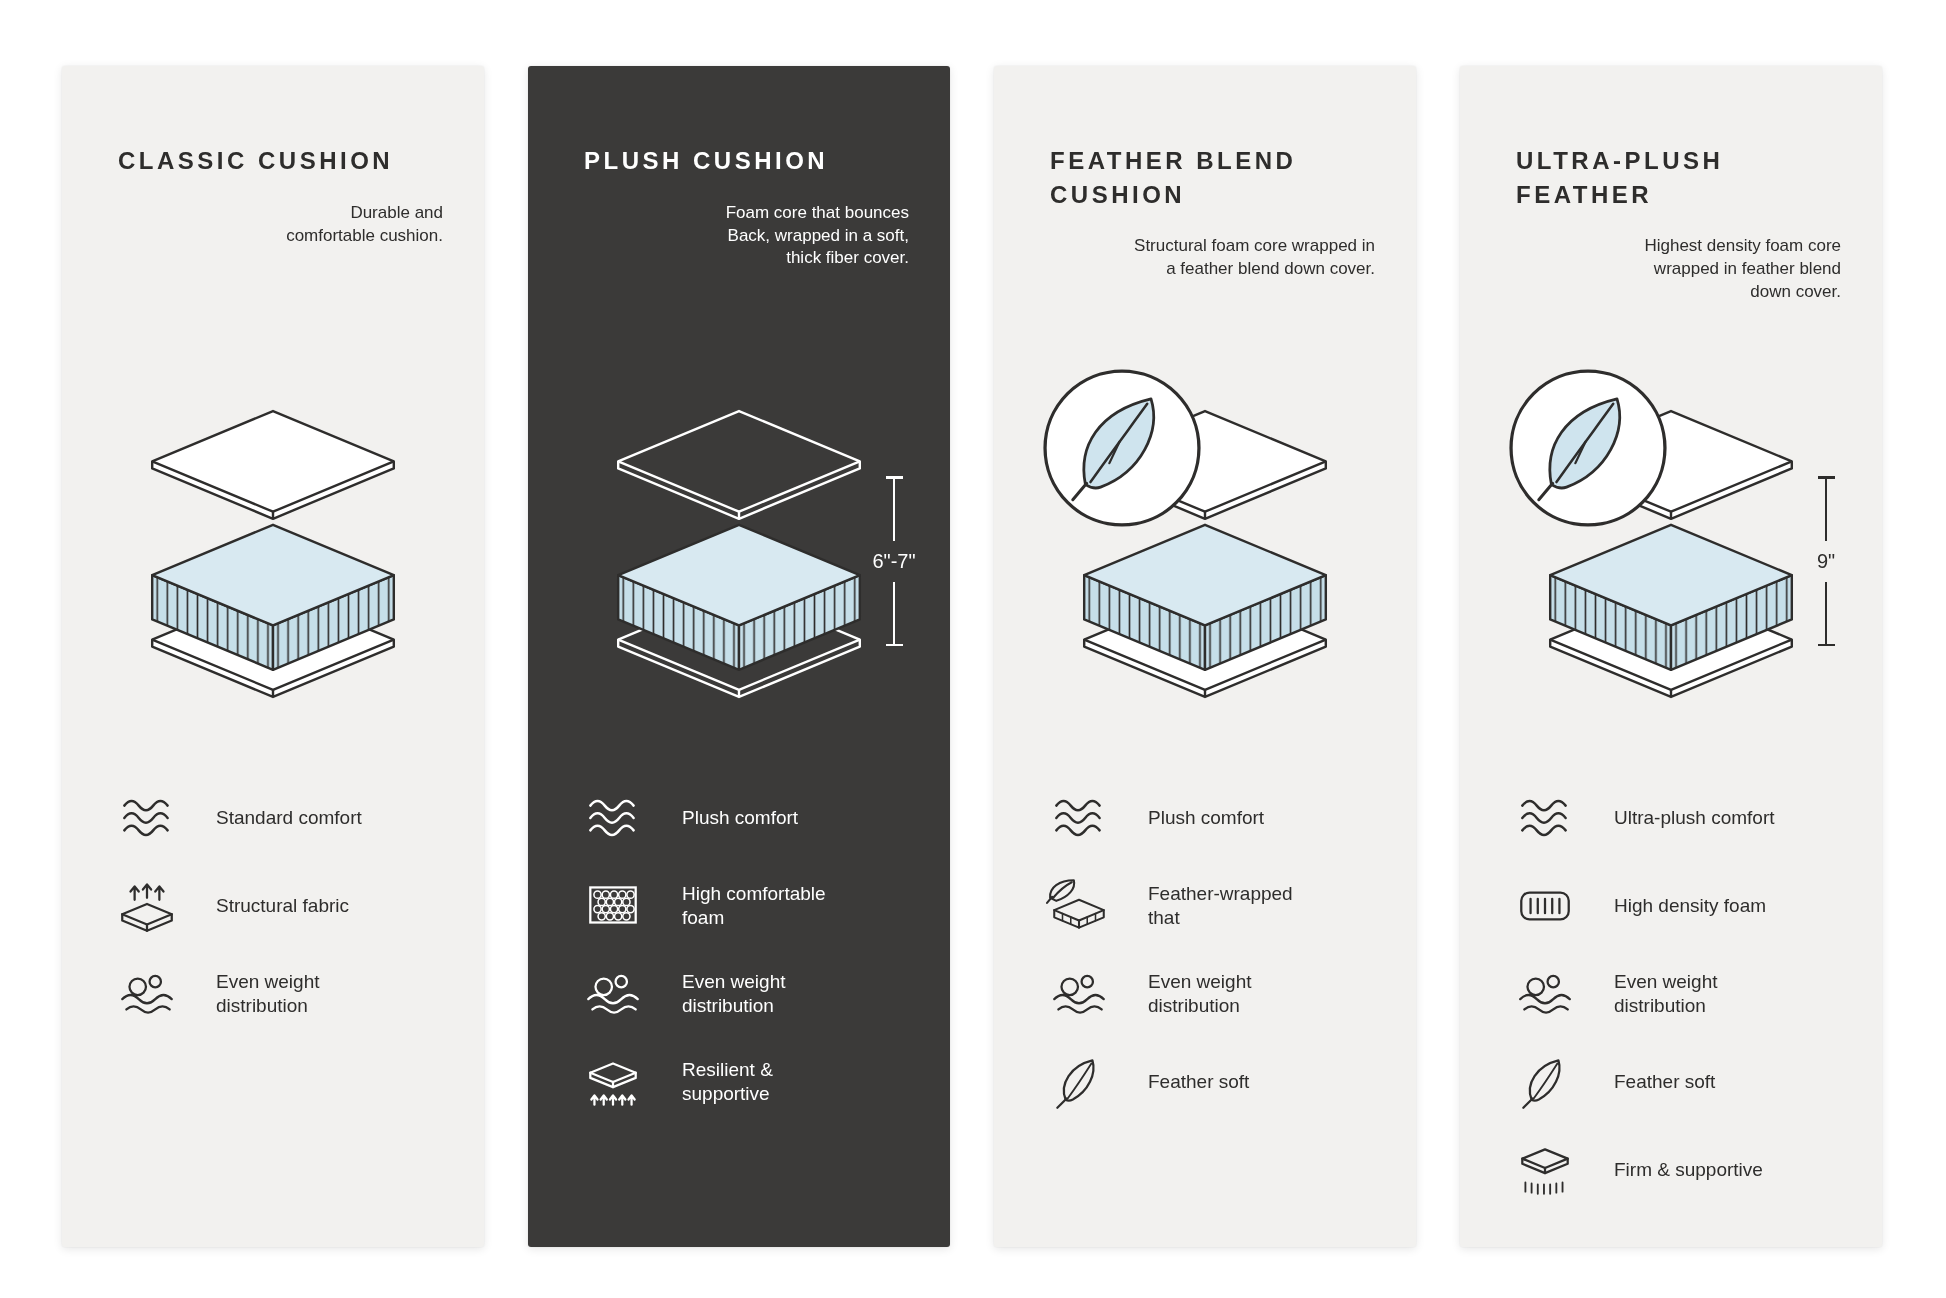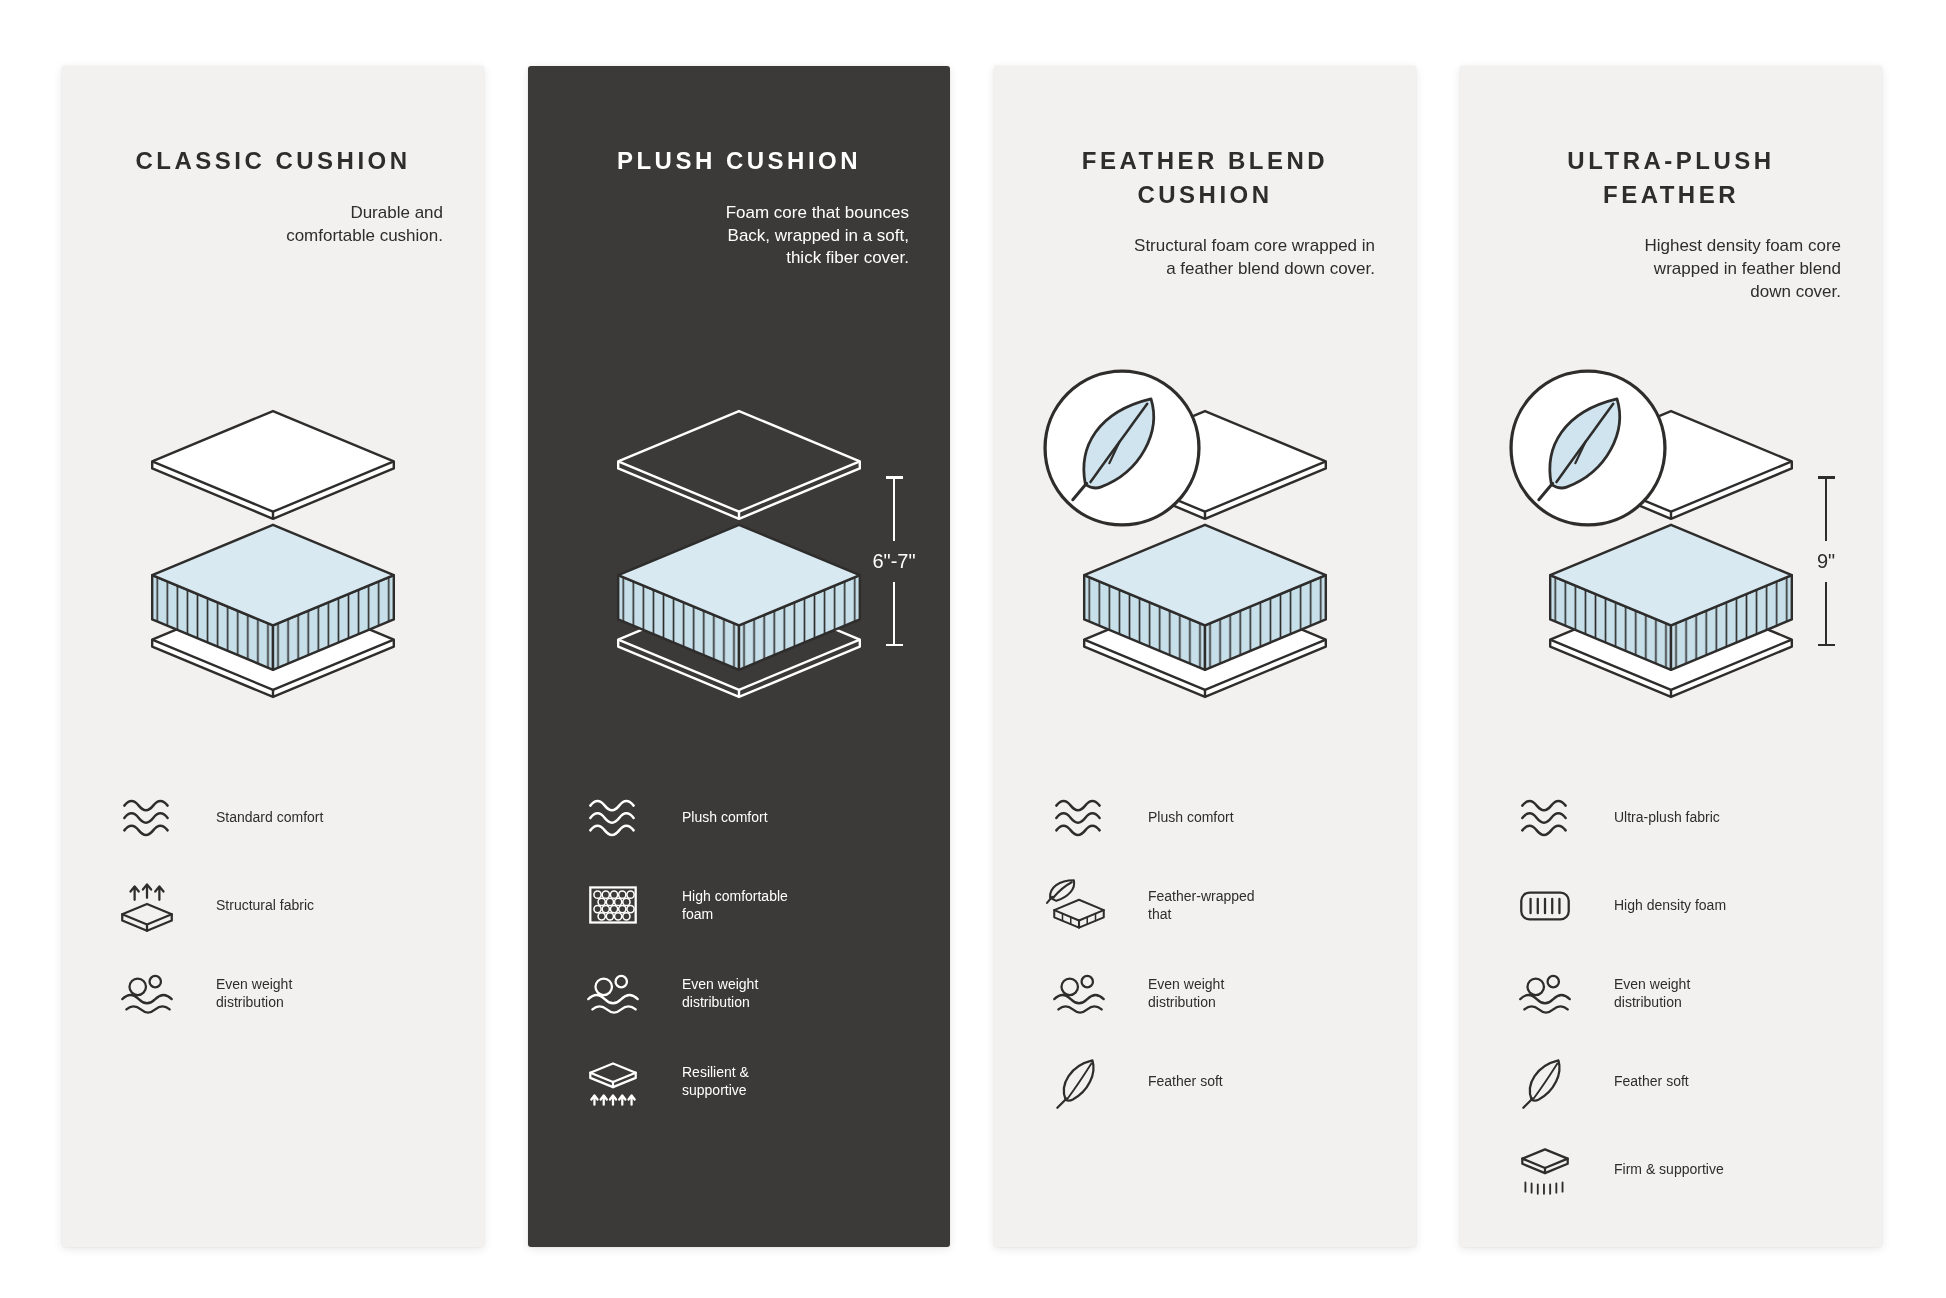--- a/index.html
+++ b/index.html
@@ -22,21 +22,21 @@
     position:relative;
     box-shadow:0 2px 10px rgba(0,0,0,0.10), 0 0 0 1px rgba(0,0,0,0.02);
   }
   .card.light { --cardbg:#f2f1ef; --ink:#2e2d2c; --sheet-fill:#ffffff; --sheet-line:#2e2d2c; background:var(--cardbg); color:var(--ink); }
   .card.dark  { --cardbg:#3b3a39; --ink:#ffffff; --sheet-fill:#3b3a39; --sheet-line:#ffffff; background:var(--cardbg); color:var(--ink); }
 
   .card-header { box-sizing:border-box; height:340px; padding:78px 36px 0; }
   .card-title {
     margin:0 auto; max-width:310px;
     font-size:24px; font-weight:700;
-    letter-spacing:3.5px; text-align:center;
+    letter-spacing:3.5px; text-align:left;
     line-height:1.4; white-space:pre-line;
   }
   .card-desc {
     margin:24px auto 0; max-width:340px;
     font-size:17px; line-height:1.35;
     text-align:right; white-space:pre-line;
   }
 
   .diagram { position:relative; width:302px; margin:0 auto; }
   .cushion-svg { display:block; width:302px; height:297px; }
@@ -53,21 +53,21 @@
   .m-line { width:2.5px; flex:1 1 auto; background:var(--ink); }
   .m-label{ font-size:20px; padding:9px 0; white-space:nowrap; }
 
   .features { list-style:none; margin:86px 0 0; padding:0 28px 0 52px; }
   .feature {
     display:flex; align-items:center; gap:36px;
     min-height:54px; margin-bottom:30px;
   }
   .f-icon { flex:0 0 66px; }
   .f-icon svg { display:block; width:66px; height:58px; color:var(--ink); }
-  .f-label { font-size:14px; line-height:1.28; white-space:pre-line; }
+  .f-label { font-size:19px; line-height:1.28; white-space:pre-line; }
 
   .defs-hidden { position:absolute; width:0; height:0; overflow:hidden; }
 </style>
 </head>
 <body>
 
 <svg class="defs-hidden" aria-hidden="true">
   <defs>
     <pattern id="hatch" width="10" height="12" patternUnits="userSpaceOnUse">
       <path d="M5,0 V12" stroke="#2e2d2c" stroke-width="1.6"></path>
@@ -383,21 +383,21 @@
         <span class="m-cap"></span>
       </div>
     </div>
     <ul class="features">
       <li class="feature">
         <span class="f-icon">
             <svg viewBox="0 0 64 56">
               <use href="#sym-waves"></use>
             </svg>
           </span>
-        <span class="f-label">Ultra-plush fabric</span>
+        <span class="f-label">Ultra-plush comfort</span>
       </li>
       <li class="feature">
         <span class="f-icon">
             <svg viewBox="0 0 64 56">
               <use href="#sym-densityfoam"></use>
             </svg>
           </span>
         <span class="f-label">High density foam</span>
       </li>
       <li class="feature">

